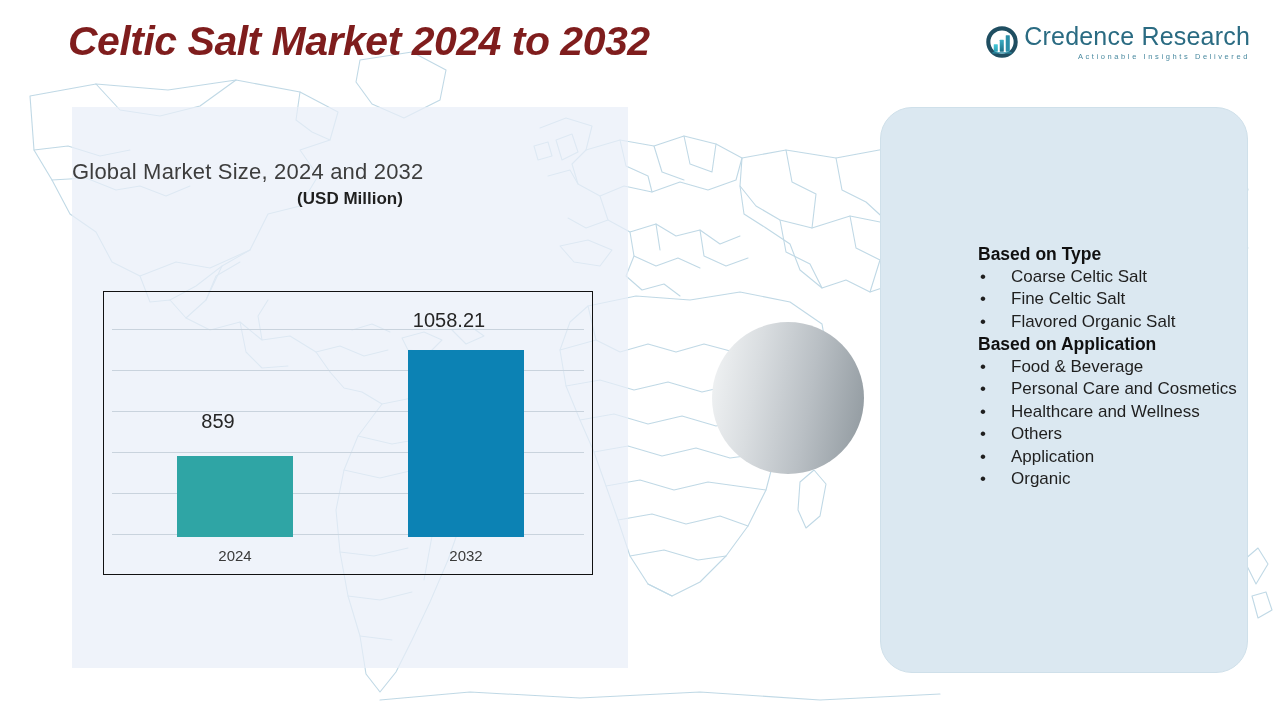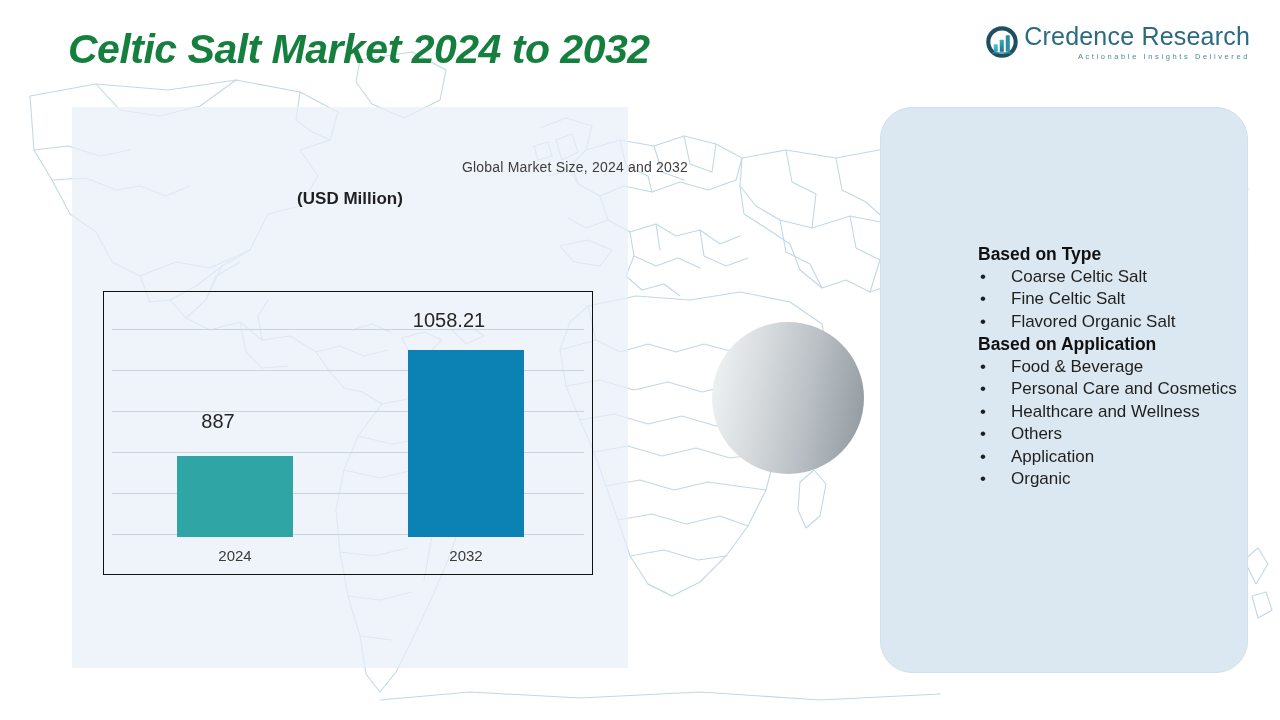--- a/index.html
+++ b/index.html
@@ -23,26 +23,26 @@
     width: 1280px;
     height: 720px;
     z-index: 0;
     pointer-events: none;
   }
 
   
   #page-title {
     position: absolute;
     left: 68px;
-    top: 26px;
+    top: 18px;
     z-index: 6;
     font-size: 41px;
     font-weight: bold;
     font-style: italic;
-    color: #15803d;
+    color: #7f1d1d;
     letter-spacing: -0.5px;
     white-space: nowrap;
   }
 
   #brand-logo {
     position: absolute;
     right: 30px;
     top: 24px;
     z-index: 6;
     display: flex;
@@ -93,22 +93,22 @@
     top: 107px;
     width: 556px;
     height: 561px;
     z-index: 3;
   }
 
   #chart-heading-1 {
     position: absolute;
     left: 0; top: 52px;
     width: 616px;
-    text-align: right;
-    font-size: 14px;
+    text-align: left;
+    font-size: 22px;
     color: #3d3d3d;
     letter-spacing: 0.2px;
   }
   #chart-heading-2 {
     position: absolute;
     left: 0; top: 82px;
     width: 556px;
     text-align: center;
     font-size: 17px;
     font-weight: bold;
@@ -396,21 +396,21 @@
 
   <div id="chart-frame">
 
     <div class="gridline" style="top:37px;"></div>
     <div class="gridline" style="top:78px;"></div>
     <div class="gridline" style="top:119px;"></div>
     <div class="gridline" style="top:160px;"></div>
     <div class="gridline" style="top:201px;"></div>
     <div class="gridline" style="top:242px;"></div>
 
-    <div class="bar-value" style="left:56px; width:116px; top:118px;">887</div>
+    <div class="bar-value" style="left:56px; width:116px; top:118px;">859</div>
     <div class="bar" style="left:73px; width:116px; height:81px; background:#2fa5a5;"></div>
     <div class="bar-label" style="left:73px; width:116px;">2024</div>
 
     <div class="bar-value" style="left:287px; width:116px; top:17px;">1058.21</div>
     <div class="bar" style="left:304px; width:116px; height:187px; background:#0c82b4;"></div>
     <div class="bar-label" style="left:304px; width:116px;">2032</div>
   </div>
 </div>
 
 <div id="cagr-badge">

